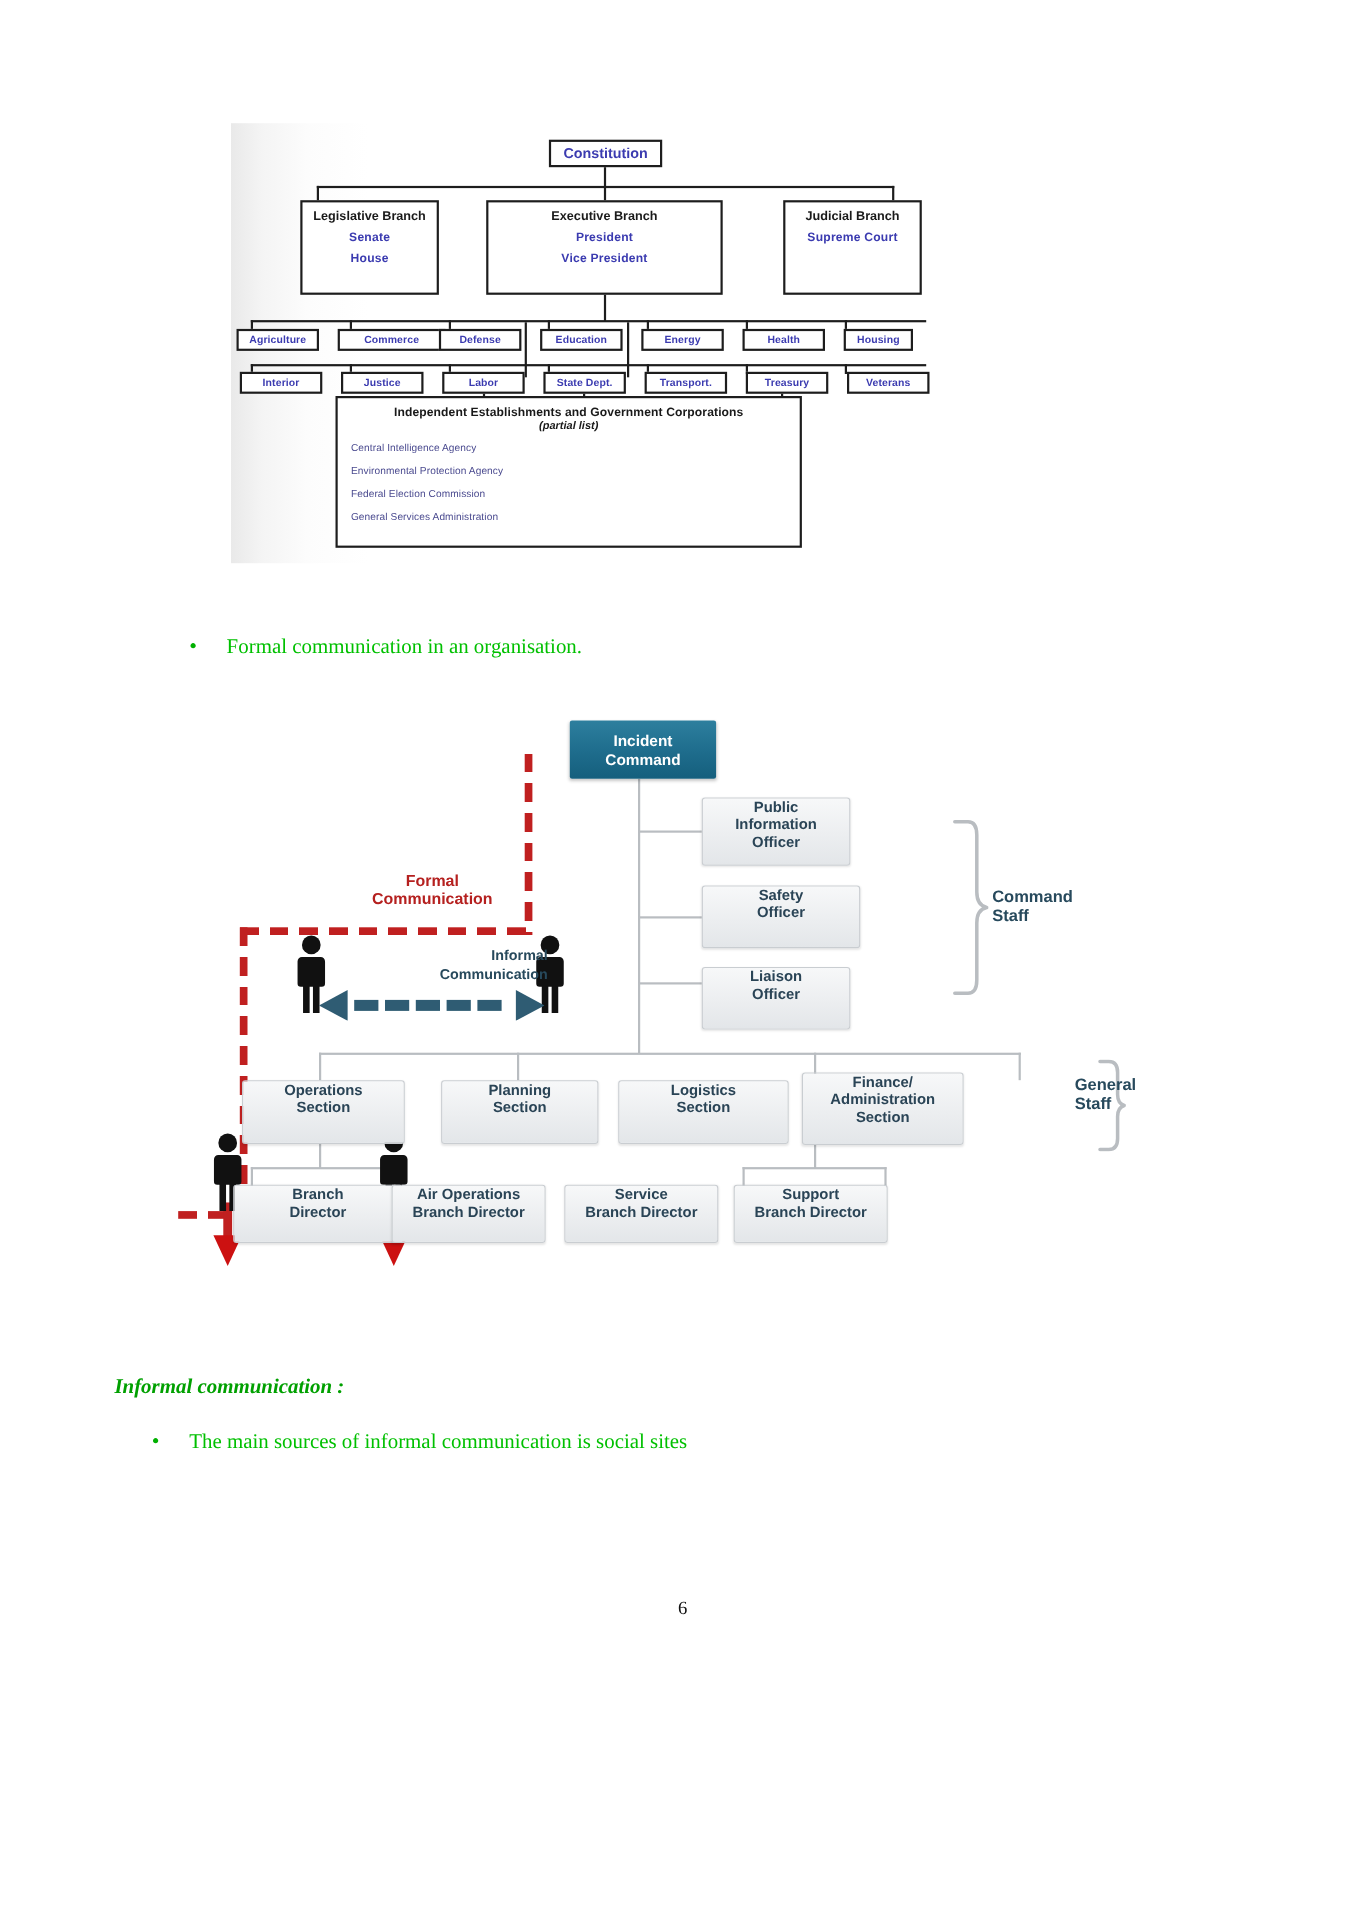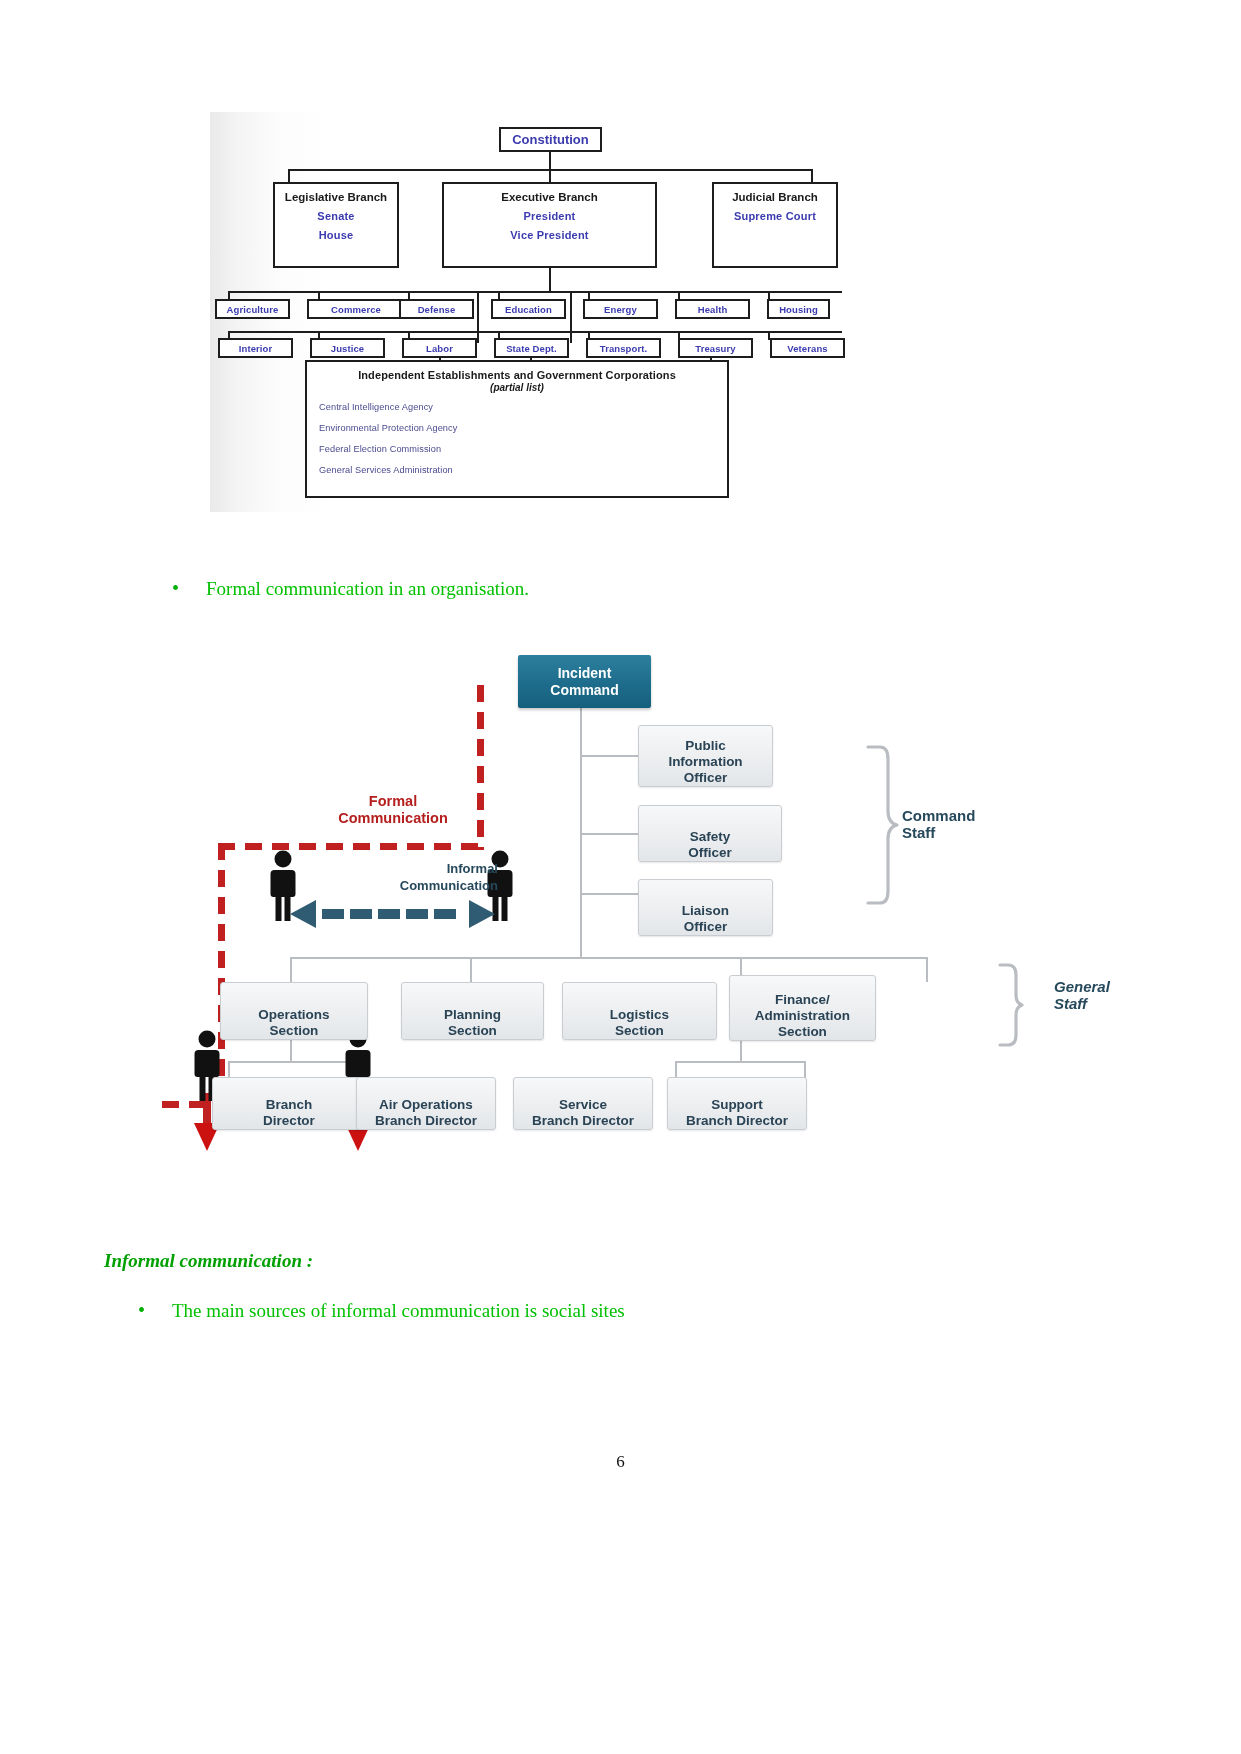--- a/index.html
+++ b/index.html
@@ -155,21 +155,21 @@
     position: absolute;
     box-sizing: border-box;
     border: 1px solid #c9cdd1;
     border-radius: 3px;
     background: linear-gradient(180deg, #f7f8f9 0%, #eceef0 55%, #e3e6e9 100%);
     color: #2a4456;
     font-size: 13.5px;
     font-weight: bold;
     line-height: 16px;
     display: flex;
-    align-items: flex-end;
+    align-items: flex-start;
     justify-content: center;
     text-align: center;
     box-shadow: 0 1px 2px rgba(0,0,0,.10);
   }
   #ics-command {
     position: absolute;
     left: 338px;
     top: 10px;
     width: 133px;
     height: 53px;
@@ -423,21 +423,21 @@
     <span>Communication</span>
   </div>
   <div class="label-informal" style="left:128px; top:215px; width:190px;">
     <span>Informal</span><br>
     <span>Communication</span>
   </div>
   <div class="label-staff" style="left:722px; top:162px; width:110px;">
     <span>Command</span><br>
     <span>Staff</span>
   </div>
-  <div class="label-staff" style="left:874px; top:333px; width:110px;font-style:italic;">
+  <div class="label-staff" style="left:797px; top:333px; width:110px;">
     <span>General</span><br>
     <span>Staff</span>
   </div>
 
   <div id="ics-command">
     <div>
       <span>Incident</span><br>
       <span>Command</span>
     </div>
   </div>

